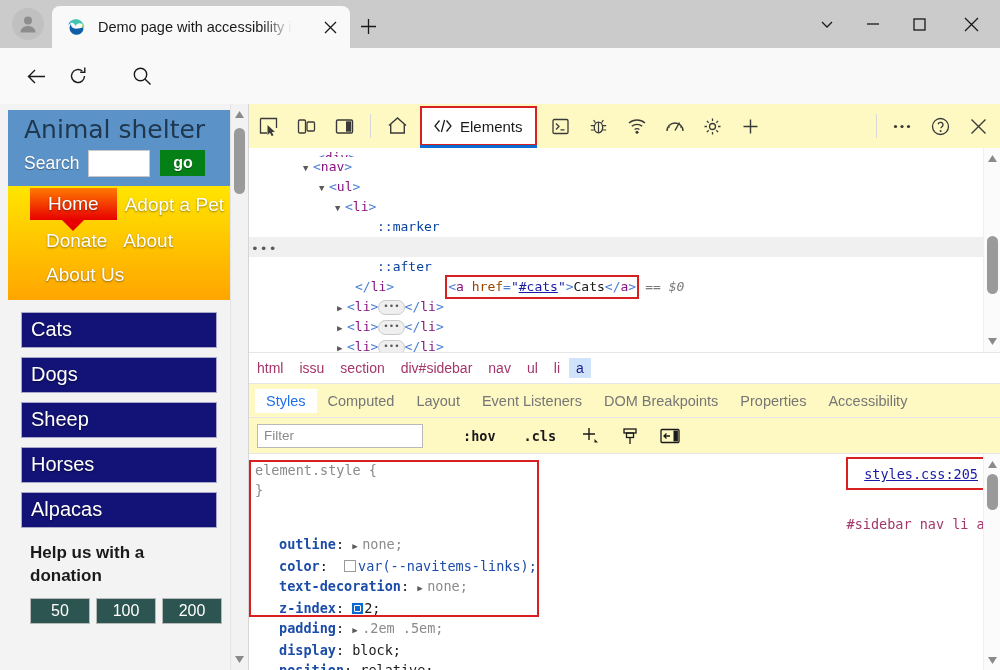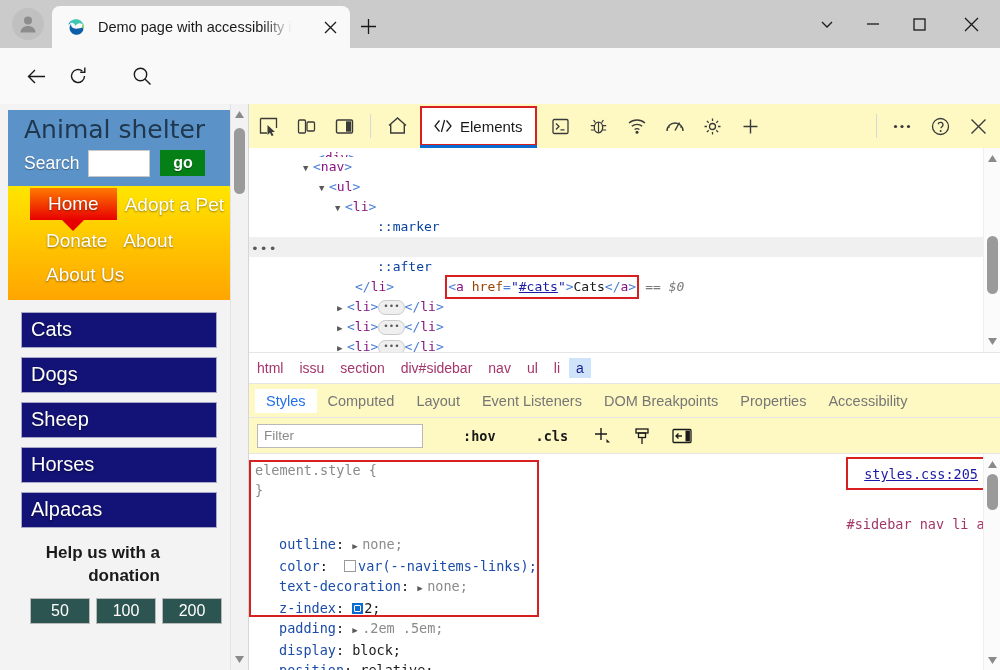--- a/index.html
+++ b/index.html
@@ -151,21 +151,20 @@
     background: #131377; color: #ffffff;
     font-size: 20px; padding: 5px 0 6px 9px;
     margin-bottom: 9px;
     border: 1px solid #a8a8c8;
     text-shadow: 0 1px 2px rgba(0,0,0,.5);
   }
   .donate-head {
     margin-top: 14px; padding-left: 22px;
     font-size: 17px; font-weight: 700; color: #1a1a1a; line-height: 1.35;
     width: 130px;
-    text-align: right;
   }
   .donate-btns { margin-top: 10px; padding-left: 22px; display:flex; gap: 6px; }
   .donate-btn {
     background: #2c5551; color: #ffffff; font-size: 16px;
     padding: 3px 0; width: 58px; text-align: center;
     border: 1px solid #b9b9b9;
   }
 
   
   .devtools {
@@ -271,21 +270,21 @@
   .styles-scrollbar {
     position: absolute; right: 0; top: 0; width: 17px; height: 217px;
     background: #fbfbfb; border-left: 1px solid #efefef;
   }
   .styles-scrollbar .ps-thumb { top: 20px; height: 36px; }
   .css-code {
     font-family: "DejaVu Sans Mono", monospace;
     font-size: 13.5px; line-height: 20px; padding: 6px 0 0 6px;
   }
   .css-sel { color: #a3366a; text-align: right; }
-  .css-prop { color: #1b4ca8; font-weight: 400; }
+  .css-prop { color: #1b4ca8; font-weight: 700; }
   .css-val { color: #1a1a1a; }
   .css-val.gray { color: #8a8a8a; }
   .css-var { color: #1b4ca8; }
   .disc { color: #5a5a5a; font-size: 9px; display:inline-block; width: 10px;}
   .swatch-empty {
     display:inline-block; width: 10px; height: 10px; border: 1px solid #9a9a9a;
     background: #fff; vertical-align: -1px; margin-right: 2px;
   }
   .cube {
     display:inline-block; width: 11px; height: 11px; background:#0a6cd1;
@@ -646,21 +645,21 @@
       <div class="ptab">Layout</div>
       <div class="ptab">Event Listeners</div>
       <div class="ptab">DOM Breakpoints</div>
       <div class="ptab">Properties</div>
       <div class="ptab">Accessibility</div>
     </div>
 
     <div class="styles-toolbar">
       <div class="filter-input">Filter</div>
       <div class="st-btn" style="margin-left:32px">:hov</div>
-      <div class="st-btn" style="margin-left:24px">.cls</div>
+      <div class="st-btn" style="margin-left:12px">.cls</div>
       <div class="st-ico" style="margin-left:12px">
         <svg width="20" height="20" viewBox="0 0 20 20">
           <path d="M9 2 V14 M3 8 H15" stroke="#1a1a1a" stroke-width="1.4"></path>
           <path d="M14.5 13 L18 16.5 H14.5 z" fill="#1a1a1a"></path>
         </svg>
       </div>
       <div class="st-ico" style="margin-left:10px">
         <svg width="18" height="19" viewBox="0 0 18 19">
           <rect x="3" y="2" width="12" height="4" stroke="#1a1a1a" stroke-width="1.3" fill="none"></rect>
           <rect x="5.5" y="6" width="7" height="4.5" stroke="#1a1a1a" stroke-width="1.3" fill="none"></rect>

